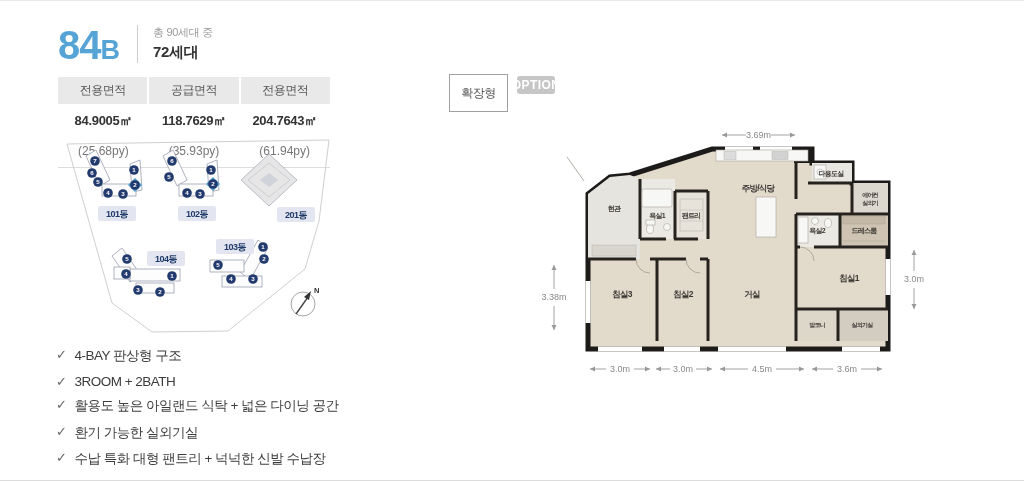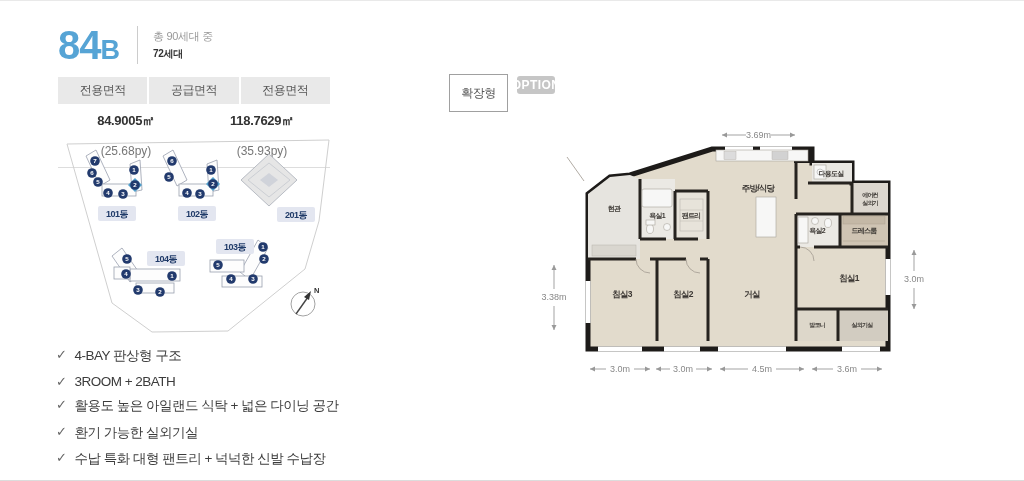--- a/index.html
+++ b/index.html
@@ -1,25 +1,25 @@
 <!DOCTYPE html>
 <html><head>
 <meta charset="utf-8">
 <style>
   html,body{margin:0;padding:0;background:#fff;}
   .canvas{position:relative;width:1024px;height:481px;background:#fff;overflow:hidden;
     font-family:"Liberation Sans",sans-serif;border-top:1px solid #e9e9e9;border-bottom:1px solid #dcdcdc;box-sizing:border-box;}
   
-  .unit-header{position:absolute;left:58px;top:24px;display:flex;align-items:center;}
+  .unit-header{position:absolute;left:58px;top:24px;display:flex;}
   .unit-big{font-size:40px;font-weight:bold;color:#56a4d5;line-height:1;letter-spacing:-1px;}
   .unit-letter{font-size:27px;font-weight:bold;color:#56a4d5;}
   .hdr-divider{width:1px;height:38px;background:#ccc;margin:0 15px 0 18px;}
   .hdr-col{display:flex;flex-direction:column;}
   .hdr-total{font-size:11px;color:#999;letter-spacing:-0.3px;}
-  .hdr-count{font-size:10px;font-weight:bold;color:#333;margin-top:3px;letter-spacing:-0.3px;}
+  .hdr-count{font-size:15px;font-weight:bold;color:#333;margin-top:3px;letter-spacing:-0.3px;}
   
   .area-table{position:absolute;left:58px;top:76px;width:272px;}
   .tbl-head{display:flex;background:#e9e9e9;}
   .tbl-head .cell{flex:1;text-align:center;font-size:12px;color:#555;padding:5px 0;letter-spacing:-0.5px;border-left:2px solid #fff;}
   .tbl-head .cell:first-child{border-left:none;}
   .tbl-vals{display:flex;padding:8px 0 9px;border-bottom:1px solid #ddd;}
   .tbl-vals .cell{flex:1;text-align:center;}
   .val-sqm{font-size:13px;color:#333;font-weight:700;letter-spacing:-0.3px;}
   .val-py{font-size:12px;color:#777;margin-top:14px;}
   
@@ -74,20 +74,24 @@
       <div class="cell">전용면적</div>
     </div>
     <div class="tbl-vals">
       <div class="cell">
         <div class="val-sqm">84.9005㎡</div>
         <div class="val-py">(25.68py)</div>
       </div>
       <div class="cell">
         <div class="val-sqm">118.7629㎡</div>
         <div class="val-py">(35.93py)</div>
+      </div>
+      <div class="cell">
+        <div class="val-sqm">204.7643㎡</div>
+        <div class="val-py">(61.94py)</div>
       </div>
     </div>
   </div>
 
   <svg class="site-plan" width="290" height="215" viewBox="0 0 290 215">
     <polygon class="boundary" points="17,8 279,4 269,85 255,133 178,195 102,196 62,167"></polygon>
 
     <g>
       <polygon class="bldg" points="36,20 46,14 60,44 50,50"></polygon>
       <polygon class="bldg" points="80,28 90,24 92,54 82,56"></polygon>

